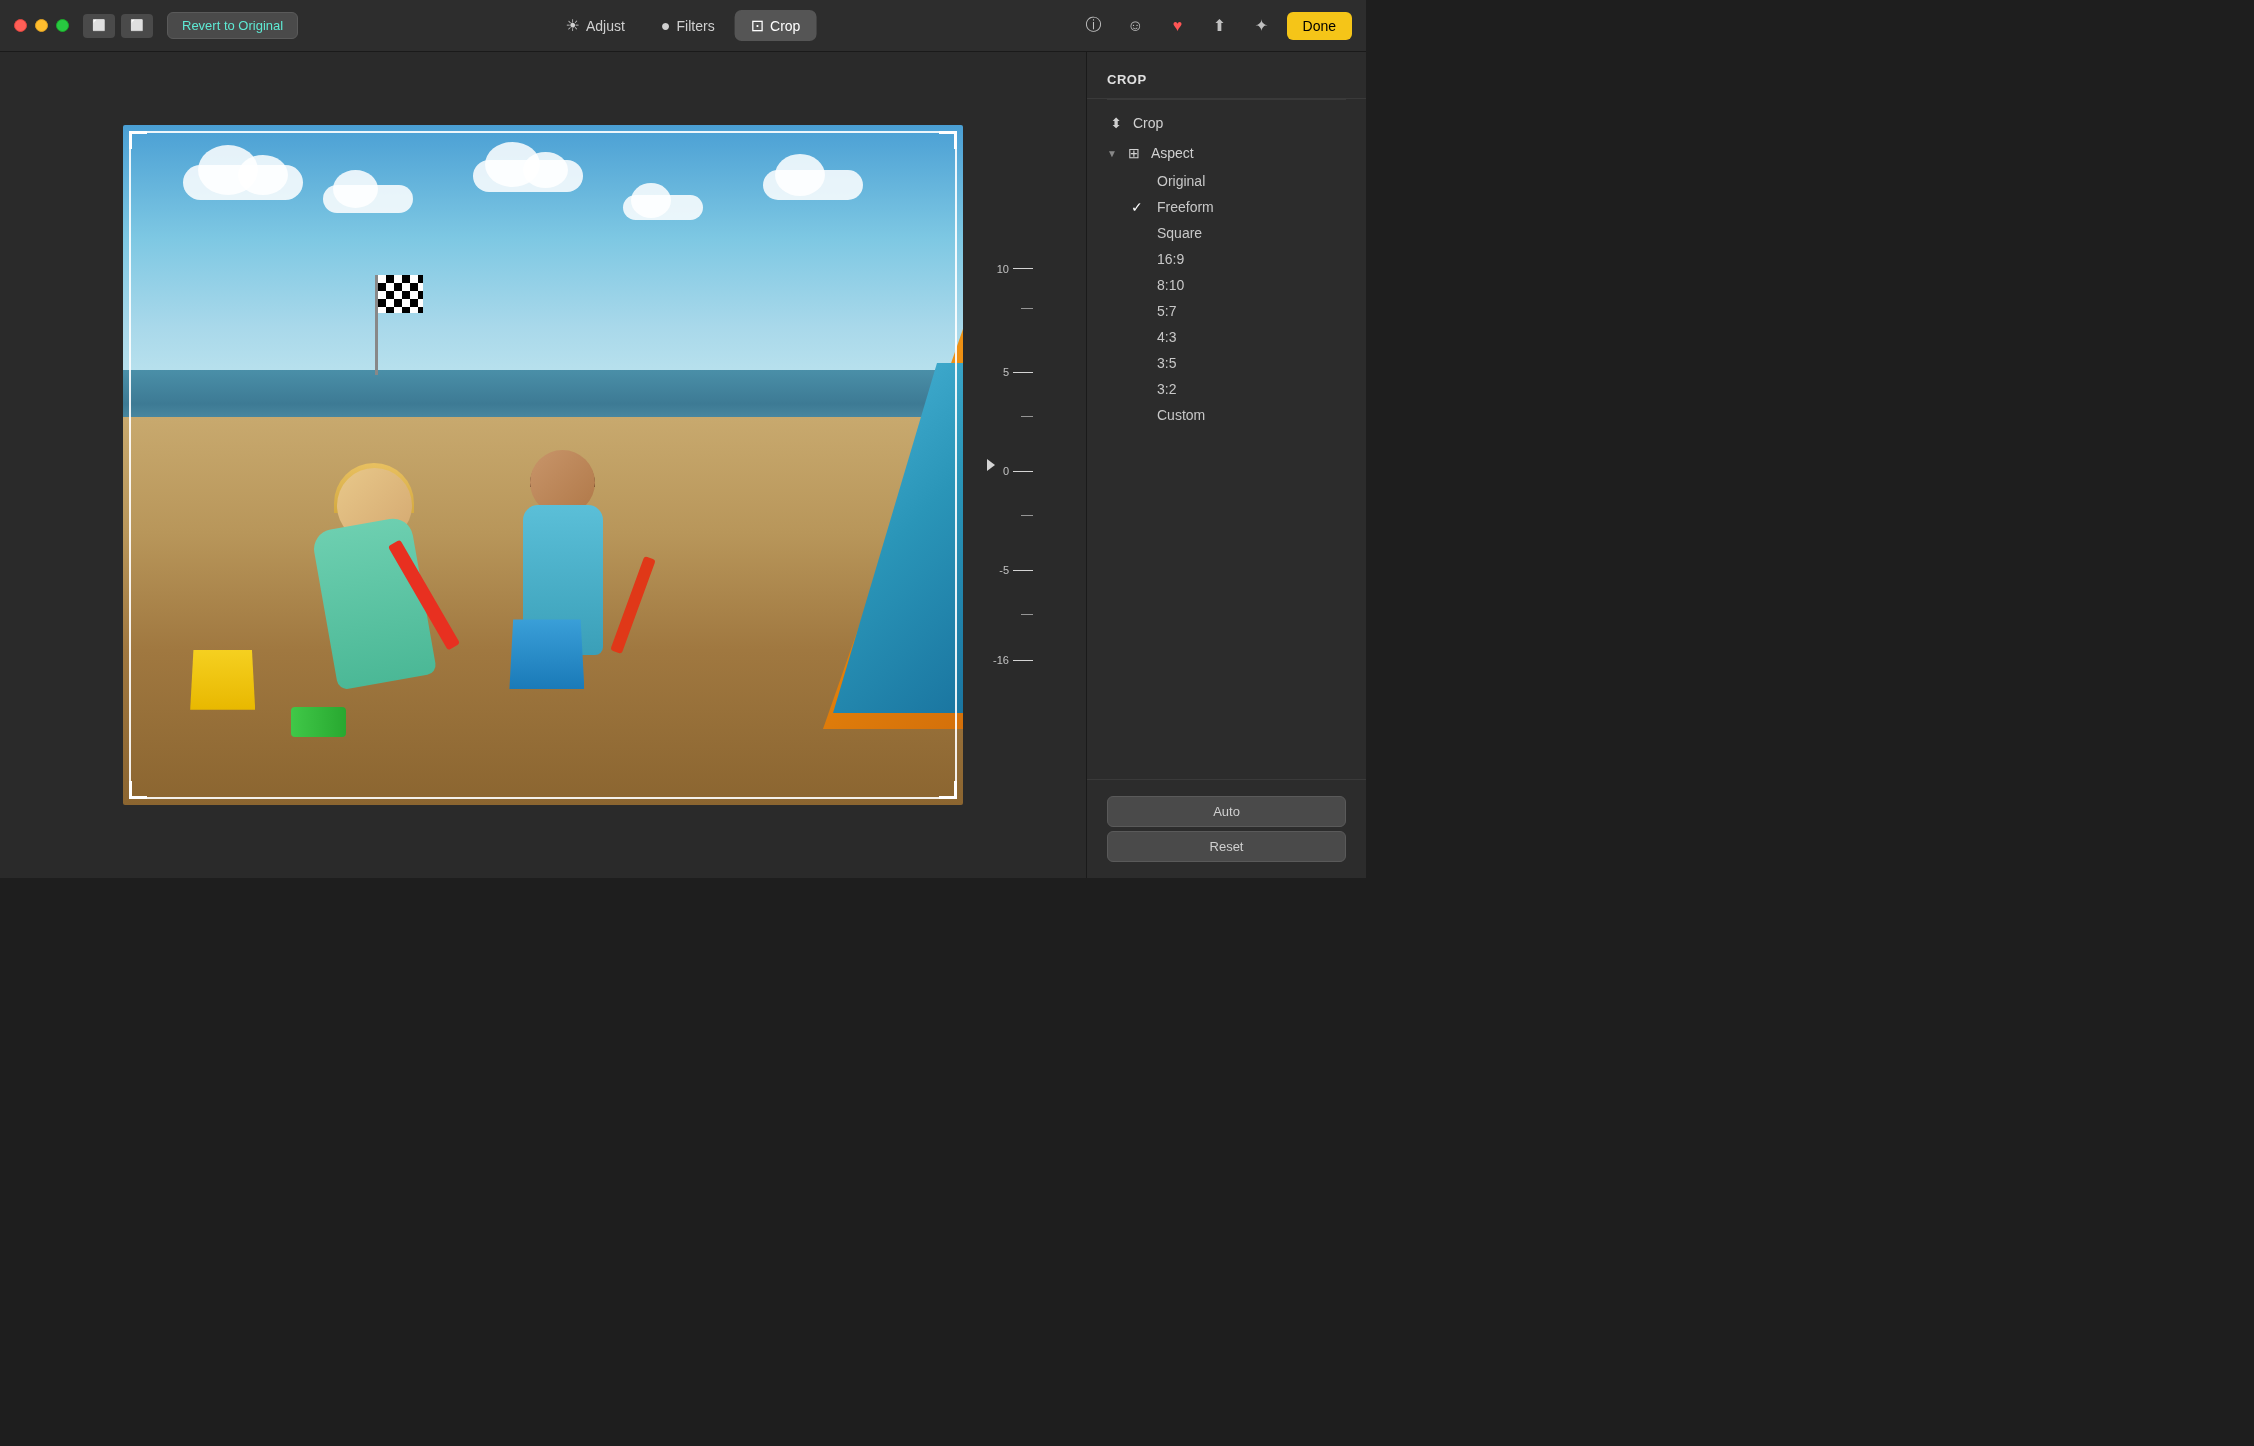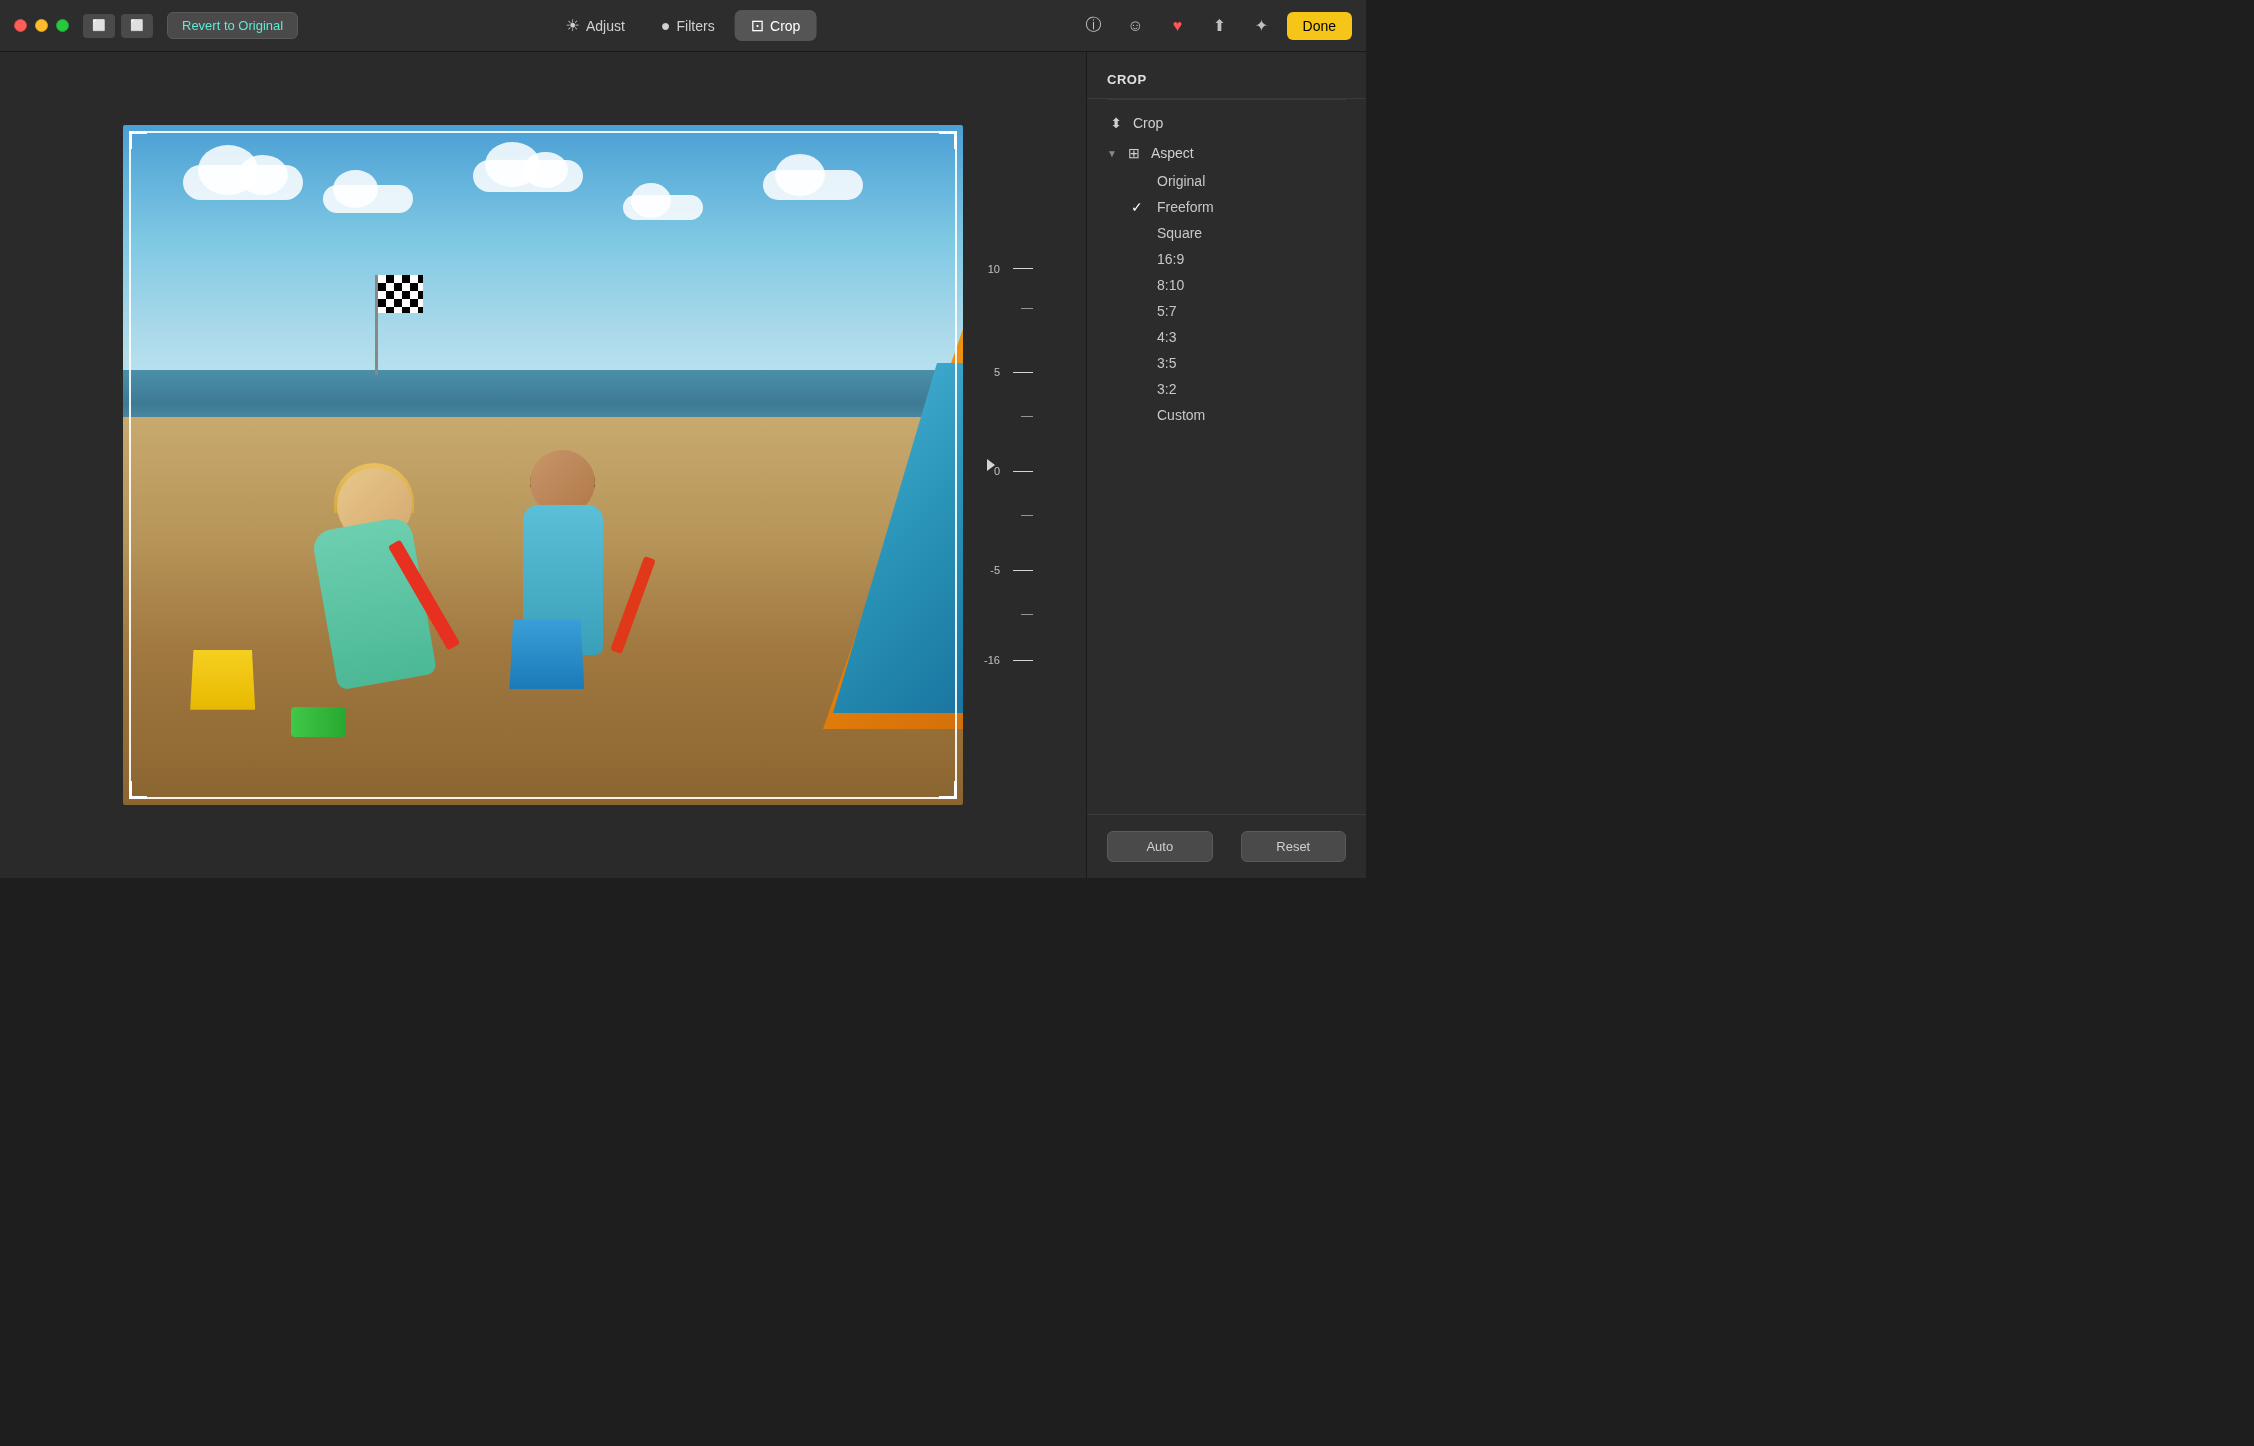--- a/index.html
+++ b/index.html
@@ -401,21 +401,21 @@
     .ruler-marks {
       position: relative;
       width: 50px;
       height: 450px;
     }
     .ruler-mark {
       position: absolute;
       right: 0;
       display: flex;
       align-items: center;
-      gap: 13px;
+      gap: 4px;
     }
     .ruler-mark .tick {
       background: rgba(255,255,255,0.5);
       height: 1px;
     }
     .ruler-mark.major .tick { width: 20px; background: rgba(255,255,255,0.8); }
     .ruler-mark.minor .tick { width: 12px; }
     .ruler-mark .label {
       font-size: 11px;
       color: rgba(255,255,255,0.7);
@@ -498,22 +498,23 @@
       color: #c8c8c8;
       font-size: 14px;
       gap: 10px;
     }
     .aspect-item .check { width: 16px; color: #fff; font-size: 14px; }
 
     
     .sidebar-footer {
       padding: 16px 20px;
       display: flex;
-      gap: 28px;
+      gap: 4px;
       border-top: 1px solid #3a3a3a;
+      flex-direction: column;
     }
     .footer-btn {
       flex: 1;
       padding: 7px 0;
       border-radius: 6px;
       background: #4a4a4a;
       border: 1px solid #5a5a5a;
       color: #d0d0d0;
       font-size: 13px;
       cursor: pointer;

